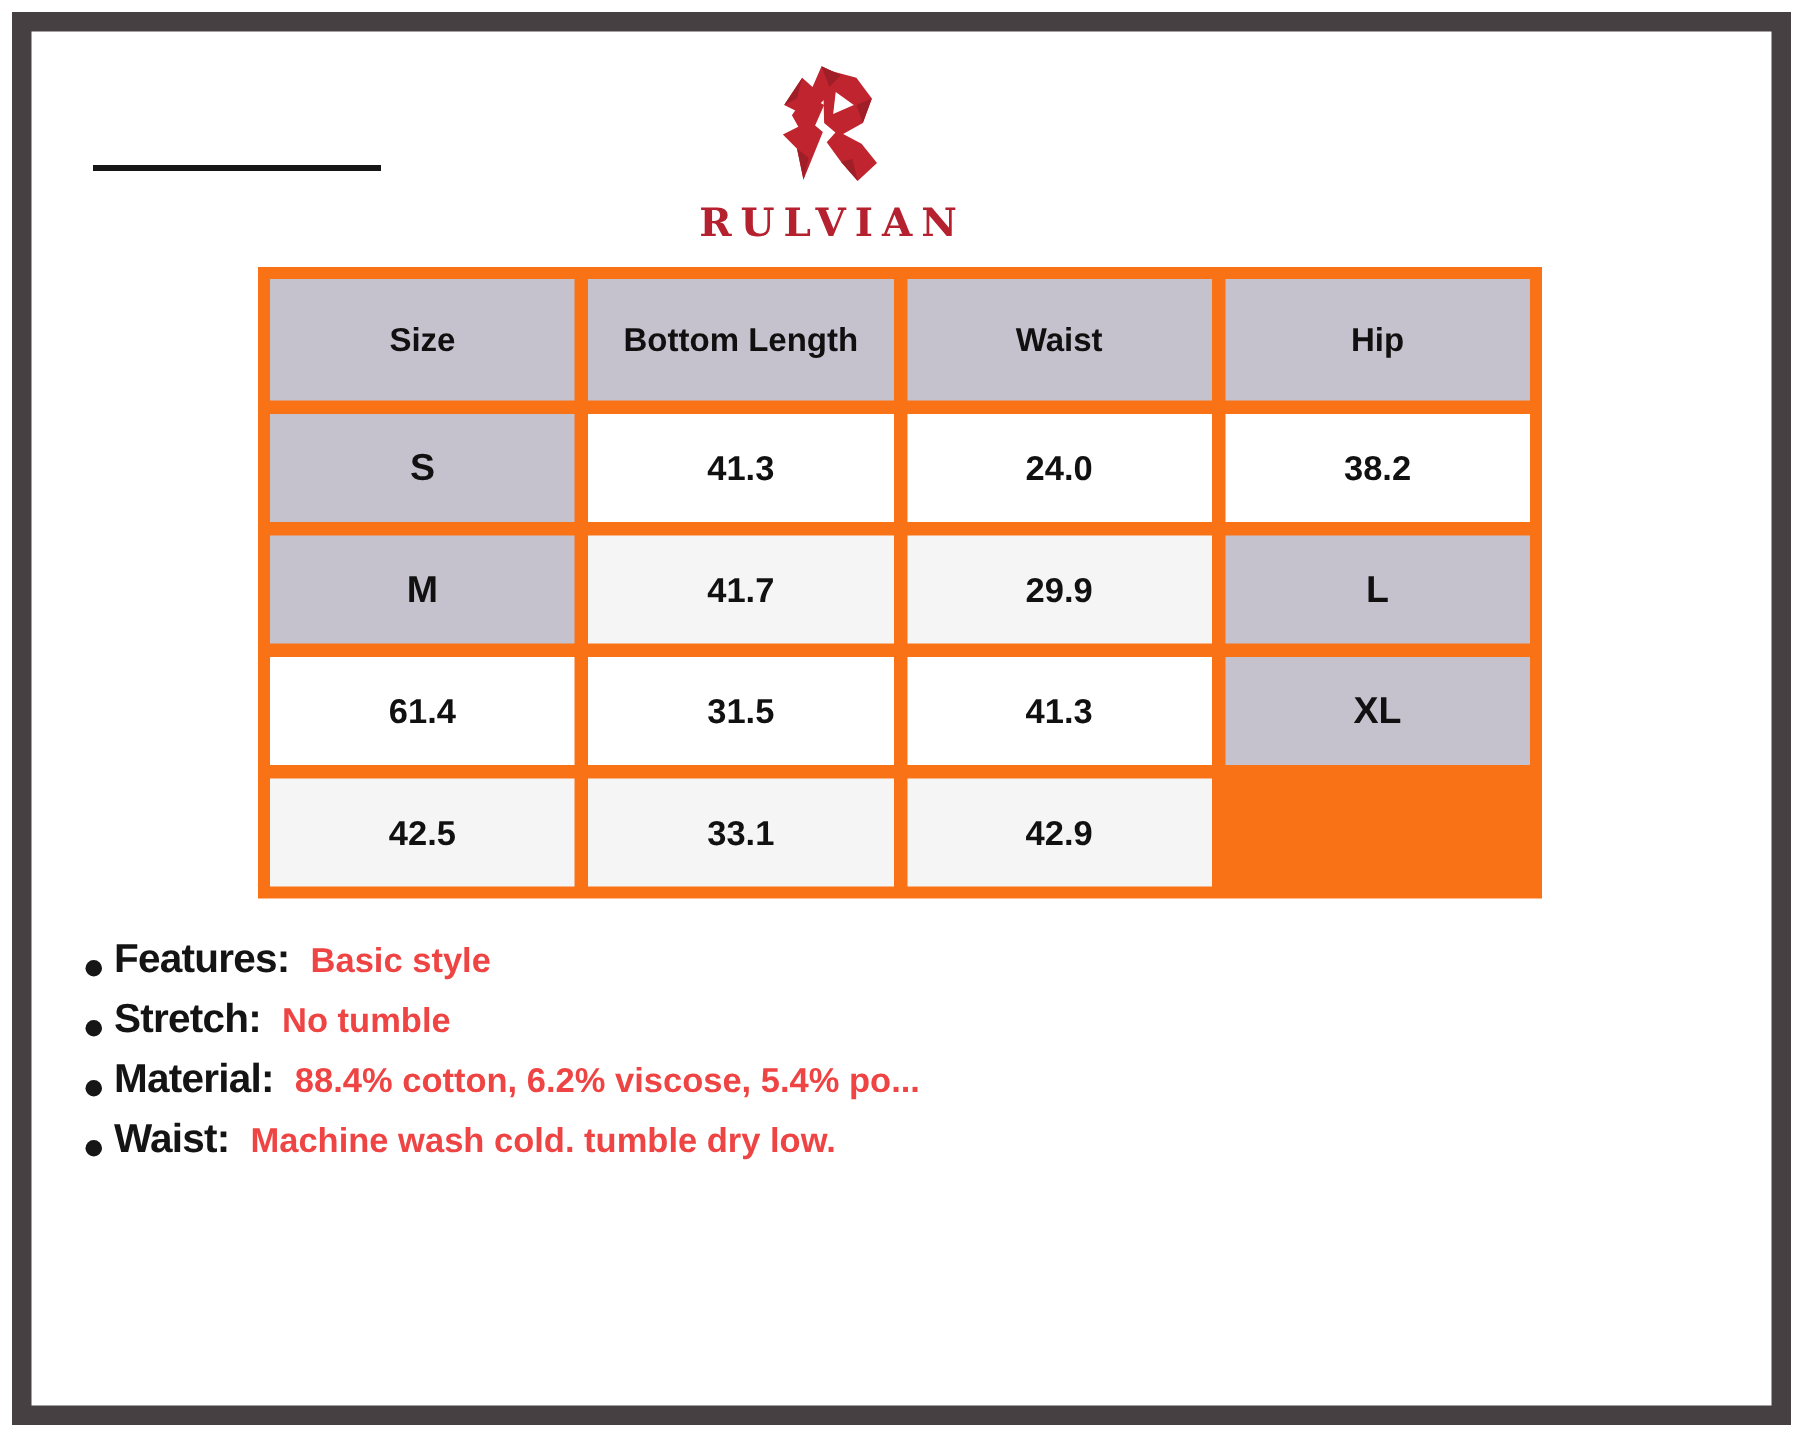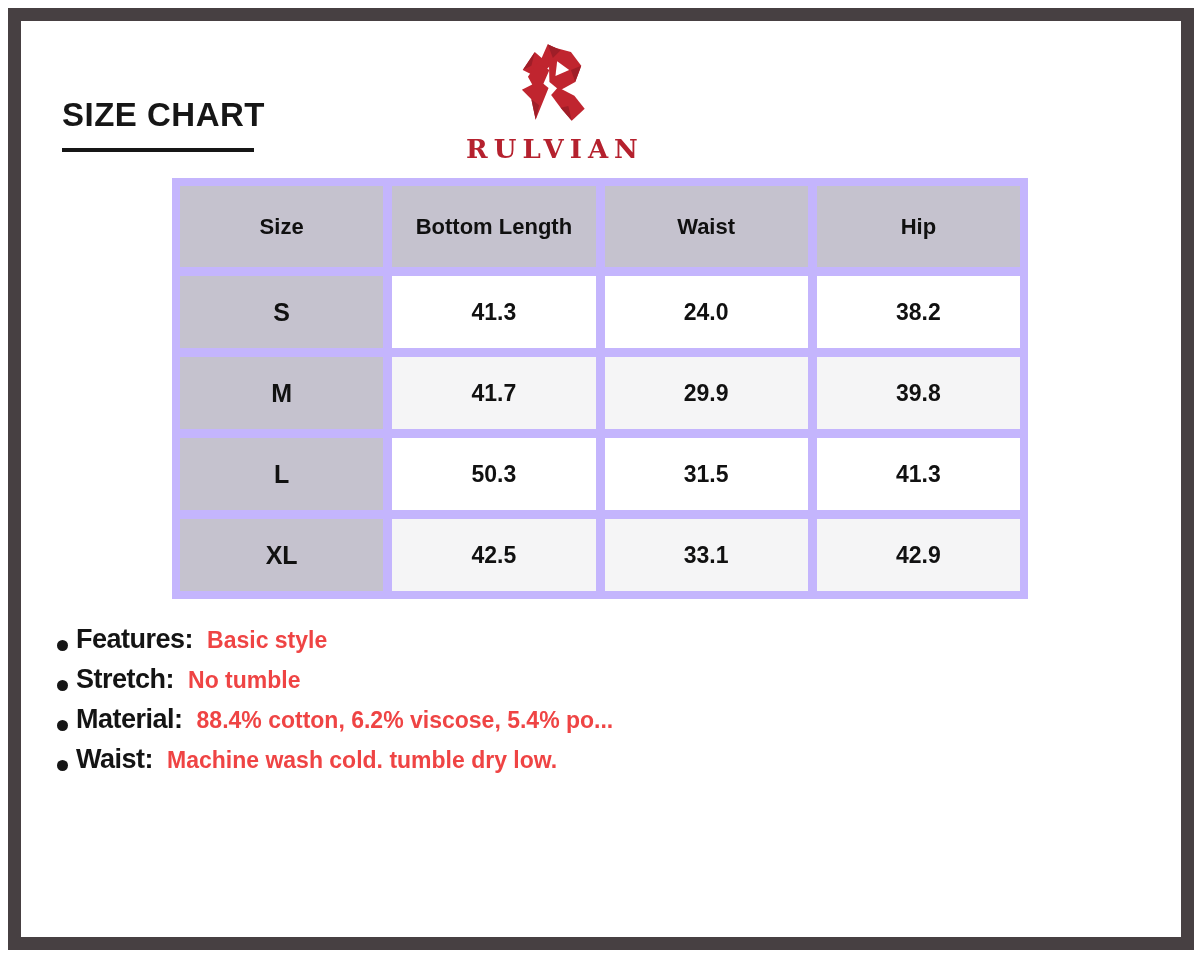--- a/index.html
+++ b/index.html
@@ -39,21 +39,21 @@
     letter-spacing: 6px;
     padding-left: 6px; 
     color: #b5212e;
   }
 
   
   .size-table {
     position: absolute;
     left: 172px; top: 178px;
     width: 856px;
-    background: #c4b5fd;
+    background: #f97316;
     padding: 8px;
     display: grid;
     grid-template-columns: repeat(4, 1fr);
     gap: 9px;
   }
   .cell {
     display: flex;
     align-items: center;
     justify-content: center;
     text-align: center;
@@ -89,21 +89,20 @@
     color: #ef4444;
     margin-left: 14px;
   }
 </style>
 </head>
 <body>
 
 <div class="frame"></div>
 
 <div class="title-block">
-  <div class="page-title">SIZE CHART</div>
   <div class="title-underline"></div>
 </div>
 
 <div class="brand">
   <svg class="brand-logo" width="86" height="96" viewBox="0 0 100 100" aria-hidden="true">
     <g fill="#c0252f">
       <polygon points="16,36 30,15 38,22 45,6 60,13 47,32 34,45"></polygon>
       <polygon points="33,28 47,36 40,52 46,57 31,94 26,70 15,59 27,53 22,44"></polygon>
       <polygon points="46,8 72,15 84,31 77,50 59,60 47,50"></polygon>
       <polygon points="57,56 76,66 88,81 73,95 60,80 49,65"></polygon>
@@ -128,24 +127,23 @@
   <div class="cell hdr">Hip</div>
 
   <div class="cell data sizecol">S</div>
   <div class="cell data val">41.3</div>
   <div class="cell data val">24.0</div>
   <div class="cell data val">38.2</div>
 
   <div class="cell data sizecol">M</div>
   <div class="cell data val" style="background:#f5f5f6">41.7</div>
   <div class="cell data val" style="background:#f5f5f6">29.9</div>
-  <div class="cell data val" style="background:#f5f5f6">39.8</div>
 
   <div class="cell data sizecol">L</div>
-  <div class="cell data val">50.3</div>
+  <div class="cell data val">61.4</div>
   <div class="cell data val">31.5</div>
   <div class="cell data val">41.3</div>
 
   <div class="cell data sizecol">XL</div>
   <div class="cell data val" style="background:#f5f5f6">42.5</div>
   <div class="cell data val" style="background:#f5f5f6">33.1</div>
   <div class="cell data val" style="background:#f5f5f6">42.9</div>
 </div>
 
 <div class="specs">

